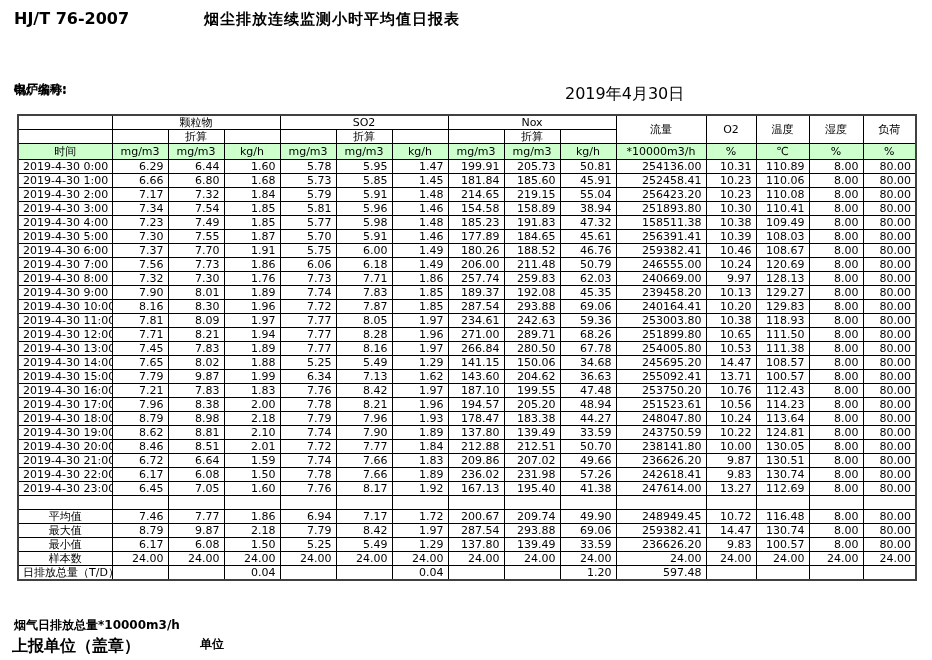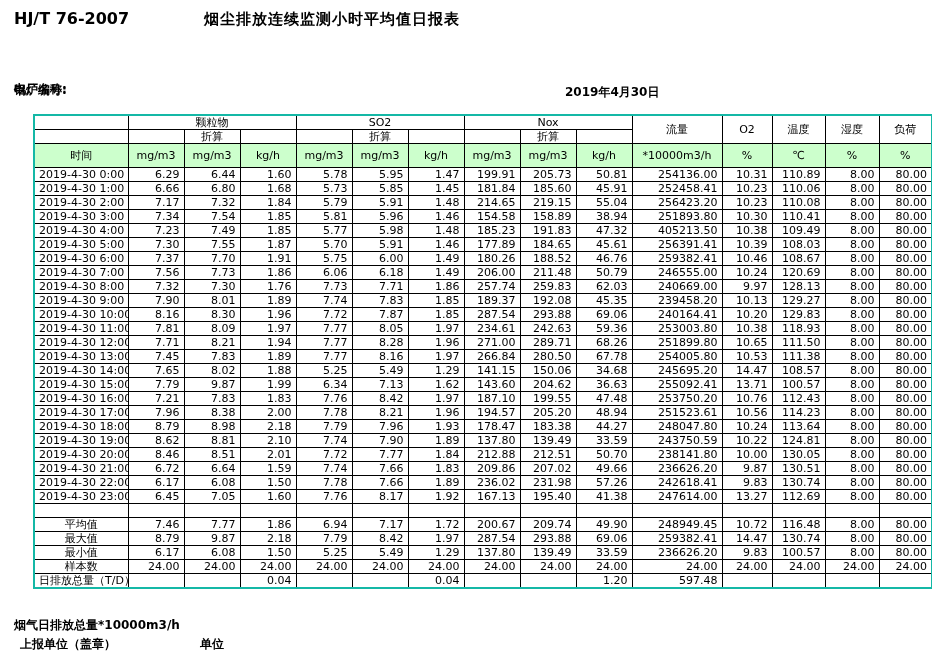--- a/index.html
+++ b/index.html
@@ -4,37 +4,37 @@
 <style>
   * { box-sizing: border-box; }
   html,body { margin:0; padding:0; background:#fff; }
   body { width:932px; height:660px; font-family:"DejaVu Sans","Liberation Sans",sans-serif; color:#000; }
   .page { position:relative; width:932px; height:660px; background:#fff; overflow:hidden; }
 
   .std-label   { position:absolute; left:14px;  top:9px;  font-size:16px; font-weight:bold; }
   .report-title{ position:absolute; left:204px; top:10px; font-size:15px; font-weight:bold; letter-spacing:1px; }
   .plant-label { position:absolute; left:14px;  top:65px; font-size:12px; font-weight:bold;margin-top:16px; }
   .boiler-label{ position:absolute; left:14px;  top:82px; font-size:12px; font-weight:bold; }
-  .date-label  { position:absolute; left:565px; top:84px; font-size:12px;font-weight:bold; }
+  .date-label  { position:absolute; left:565px; top:84px; font-size:16px; }
 
   table.report { position:absolute; left:17px; top:114px; width:898px;
                  border-collapse:collapse; table-layout:fixed; font-size:11px;
-                 border:2px solid #14b8a6;margin-left:16px; }
+                 border:2px solid #404040; }
   table.report td { border:1px solid #000; padding:0 4px; height:14px; line-height:13px;
                     overflow:hidden; white-space:nowrap; font-size:11px; }
   tr.group-row td, tr.sub-row td { text-align:center; }
-  tr.unit-row td { background:#ccffcc; text-align:center; height:24px; }
+  tr.unit-row td { background:#ccffcc; text-align:center; height:16px; }
   td.num  { text-align:right; padding-right:8px; }
   td.time-cell { text-align:right; padding-right:5px; }
   td.label-cell { text-align:center; padding-right:3px; }
   td.total-label { text-align:left; padding-left:2px; }
   tr.empty-row td { height:14px; }
 
   .footer-1 { position:absolute; left:14px;  top:617px; font-size:12px; font-weight:bold; }
-  .footer-2 { position:absolute; left:20px;  top:636px; font-size:12px; font-weight:bold; }
+  .footer-2 { position:absolute; left:12px;  top:636px; font-size:16px; font-weight:bold; }
   .footer-3 { position:absolute; left:200px; top:636px; font-size:12px; font-weight:bold; }
 </style>
 </head>
 <body>
 
 <div class="page">
 
   <div class="std-label">HJ/T  76-2007</div>
   <div class="report-title">烟尘排放连续监测小时平均值日报表</div>
   <div class="plant-label">电厂名称:</div>
@@ -174,21 +174,21 @@
           <td class="time-cell">2019-4-30 4:00</td>
           <td class="num">7.23</td>
           <td class="num">7.49</td>
           <td class="num">1.85</td>
           <td class="num">5.77</td>
           <td class="num">5.98</td>
           <td class="num">1.48</td>
           <td class="num">185.23</td>
           <td class="num">191.83</td>
           <td class="num">47.32</td>
-          <td class="num">405213.50</td>
+          <td class="num">158511.38</td>
           <td class="num">10.38</td>
           <td class="num">109.49</td>
           <td class="num">8.00</td>
           <td class="num">80.00</td>
         </tr>
         <tr>
           <td class="time-cell">2019-4-30 5:00</td>
           <td class="num">7.30</td>
           <td class="num">7.55</td>
           <td class="num">1.87</td>

